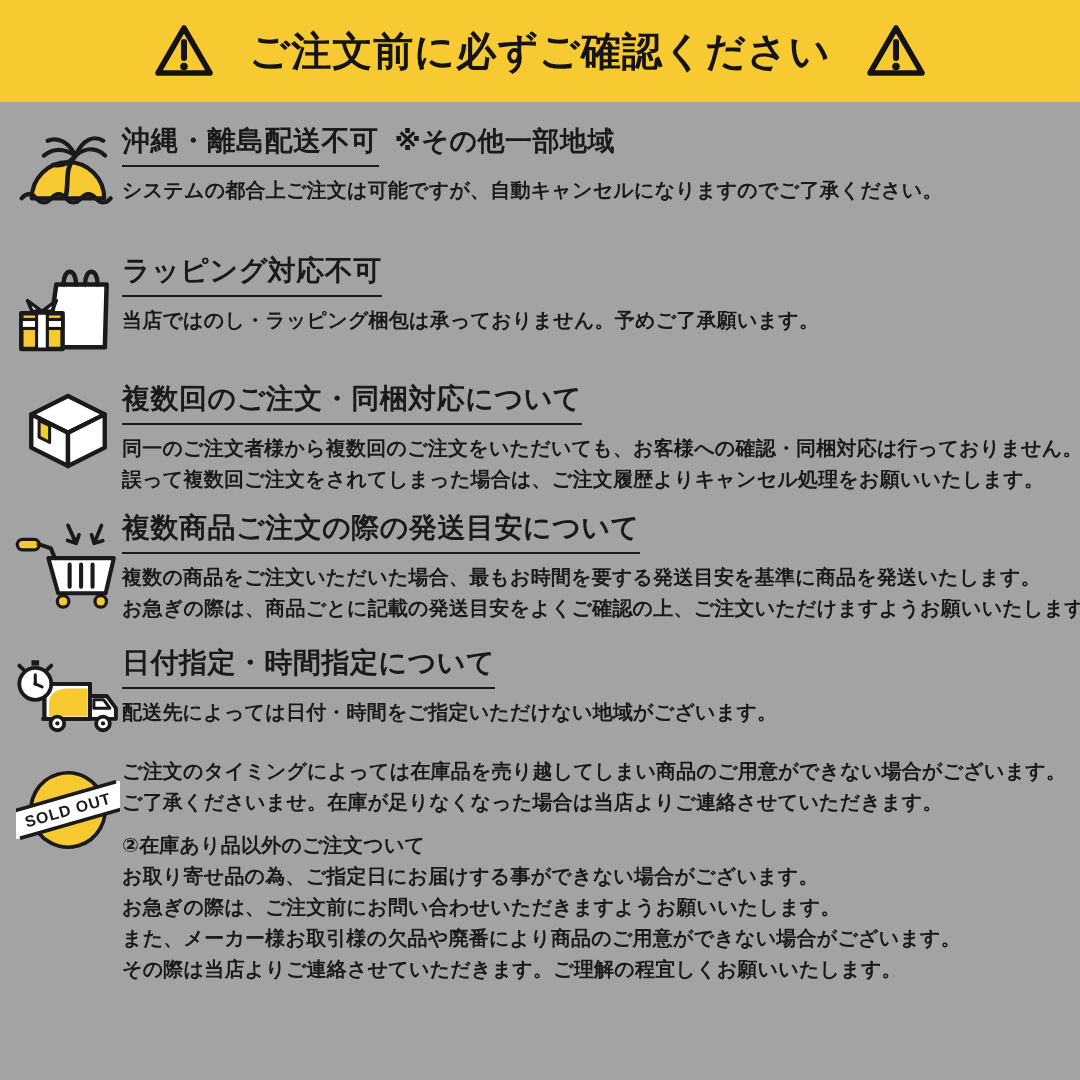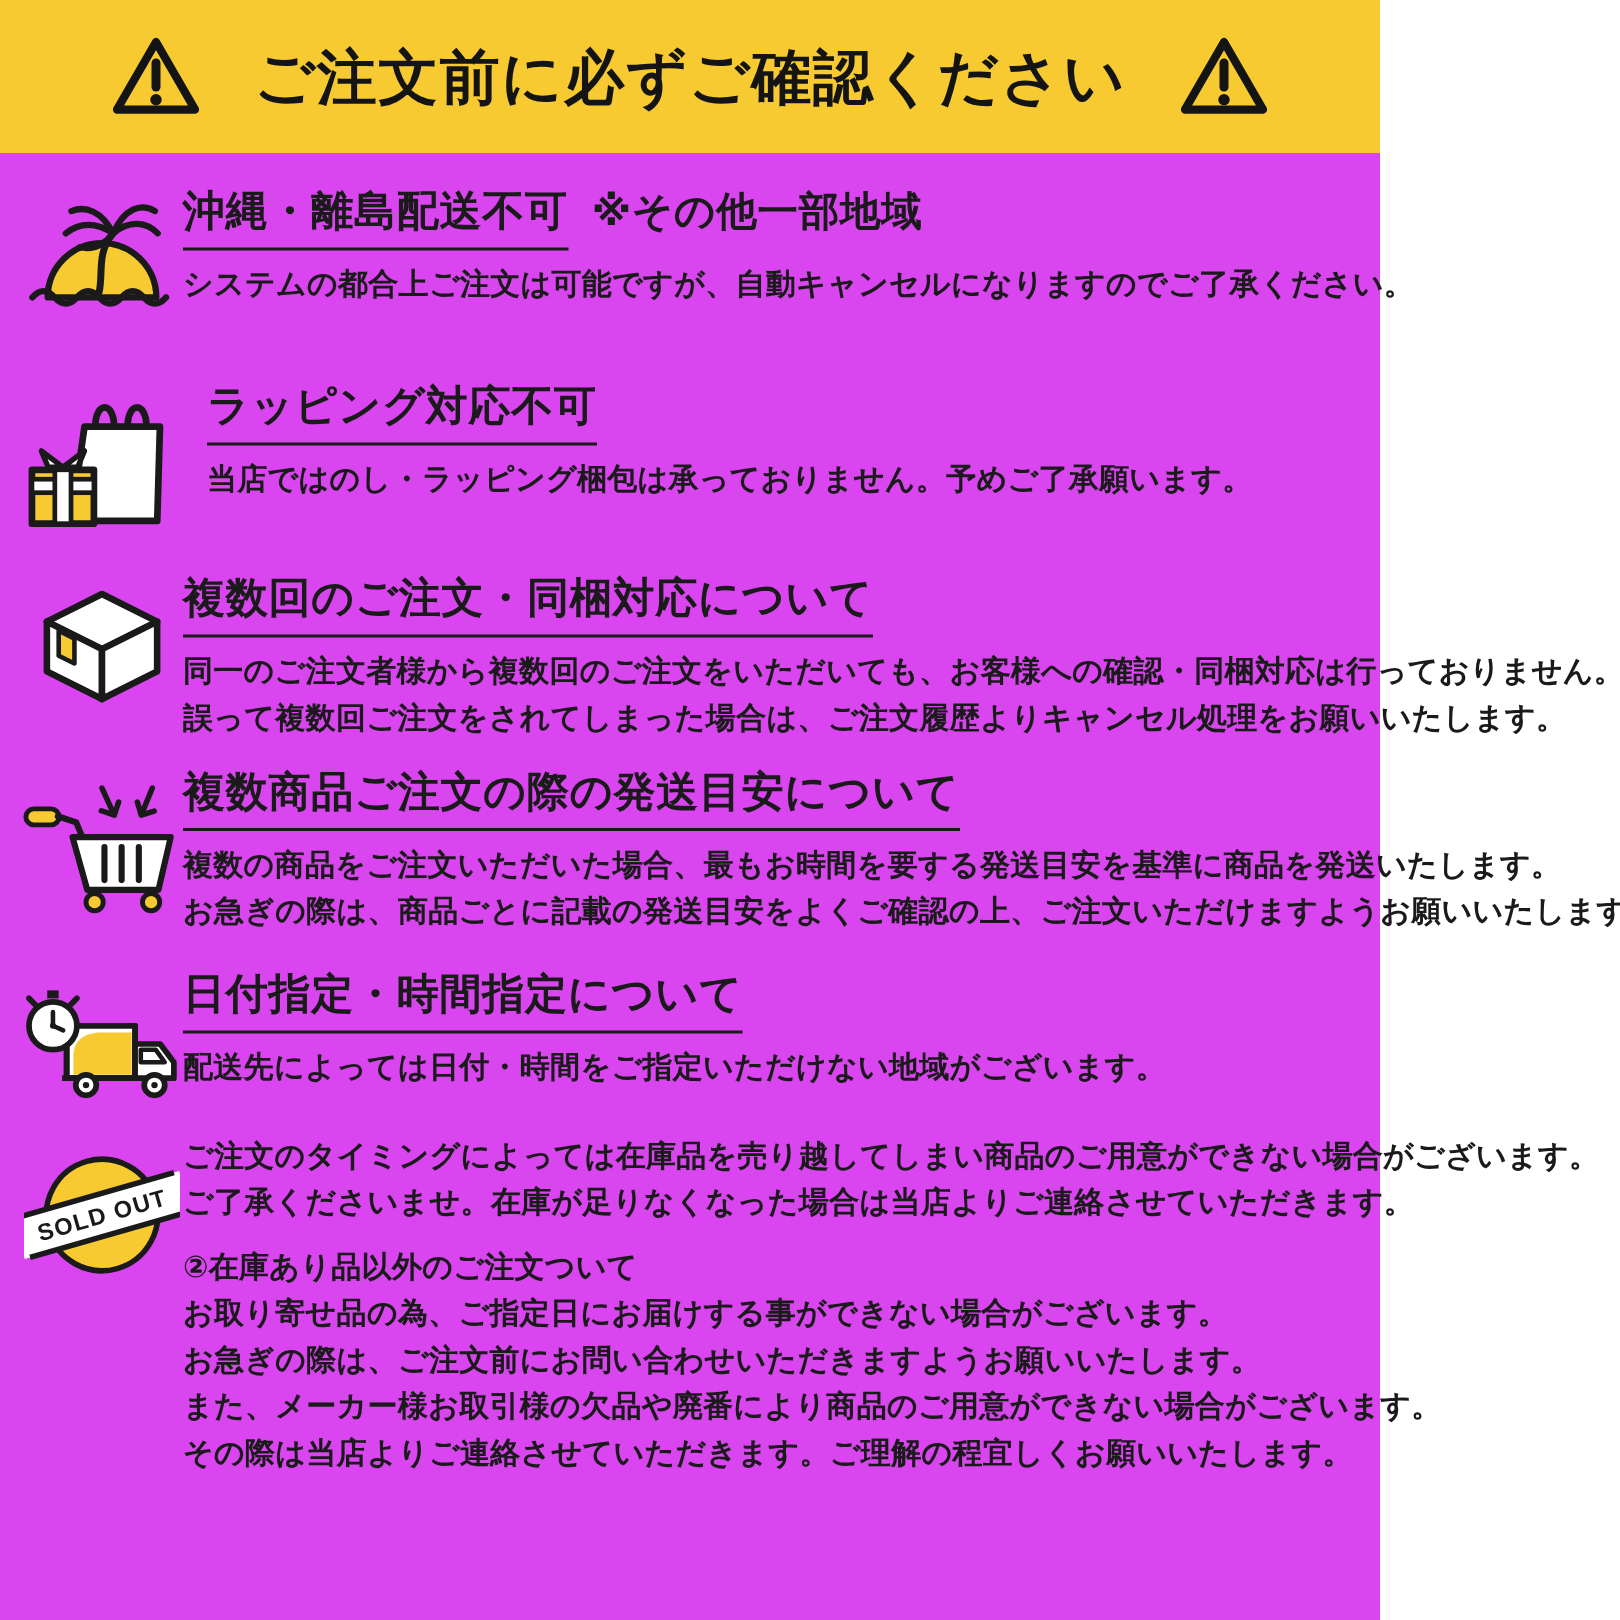--- a/index.html
+++ b/index.html
@@ -1,38 +1,38 @@
 <!DOCTYPE html>
 <html><head>
 <meta charset="utf-8">
 <style>
   * { margin:0; padding:0; box-sizing:border-box; }
   html,body { width:1080px; height:1080px; overflow:hidden; background:#fff; }
   body { font-family:"Liberation Sans","DejaVu Sans",sans-serif; color:#1a1a1a; }
-  .page { width:920px; height:1080px; background:#d946ef; position:relative; }
+  .page { width:1080px; height:1080px; background:#a3a3a3; position:relative; }
 
   
   .banner { height:102px; background:#f7ca32; display:flex; align-items:center; justify-content:center; gap:36px; }
   .banner-title { font-size:40px; font-weight:800; letter-spacing:1px; color:#141414; }
   .warn-svg { display:block; }
 
   
   .content { padding:20px 16px 0 14px; }
   .section { display:flex; align-items:flex-start; }
   .icon-cell { width:108px; flex:none; display:flex; justify-content:center; padding-top:2px; }
   .text-cell { flex:1; min-width:0; padding-top:0; }
   .sec-title-row { margin-bottom:8px; }
   .sec-title { display:inline-block; font-size:28px; font-weight:800; letter-spacing:0.5px;
                border-bottom:2.5px solid #1a1a1a; padding-bottom:5px; }
   .sec-title-note { display:inline-block; font-size:27px; font-weight:800; margin-left:16px; letter-spacing:0.5px; }
   .body-line { font-size:20px; font-weight:600; line-height:31px; letter-spacing:0.2px; white-space:nowrap; }
   .pgap { margin-top:12px; }
 
   .m-s1 { margin-bottom:24px;justify-content:flex-end; }
-  .m-s2 { margin-bottom:22px;gap:16px; }
+  .m-s2 { margin-bottom:22px; }
   .m-s3 { margin-bottom:14px; }
   .m-s4 { margin-bottom:14px; }
   .m-s5 { margin-bottom:10px;margin-top:20px; }
 
   svg { display:block; }
 </style>
 </head>
 <body>
 
 <div class="page">

